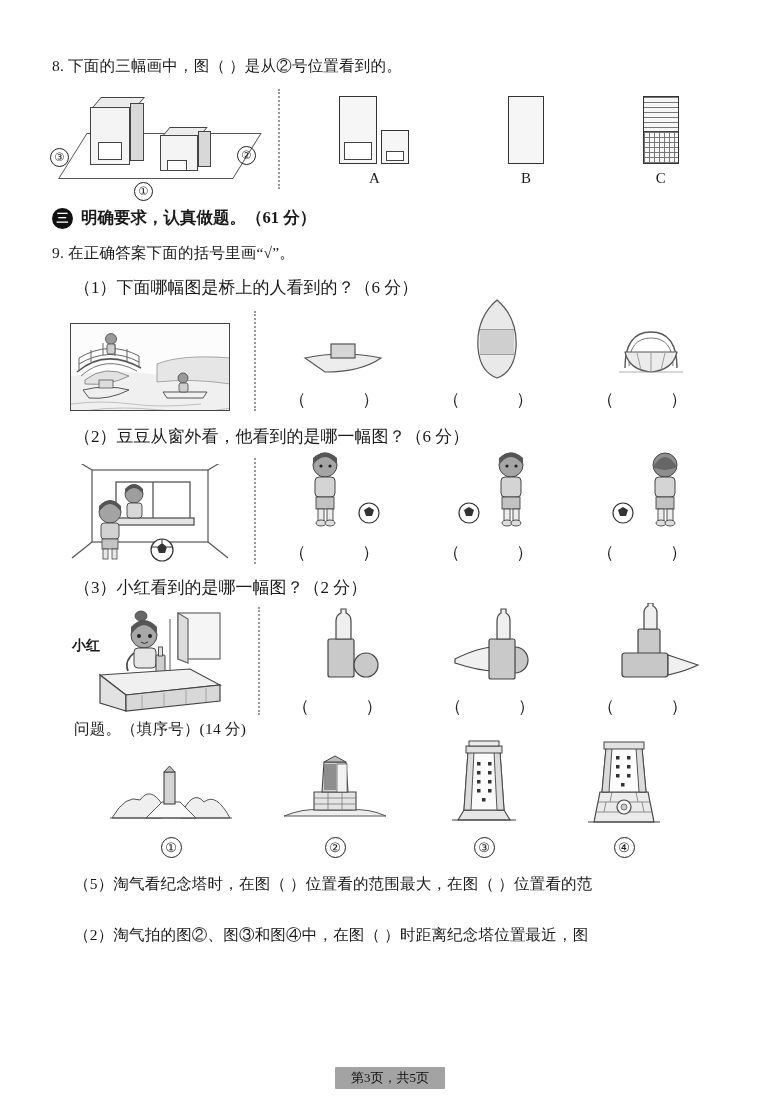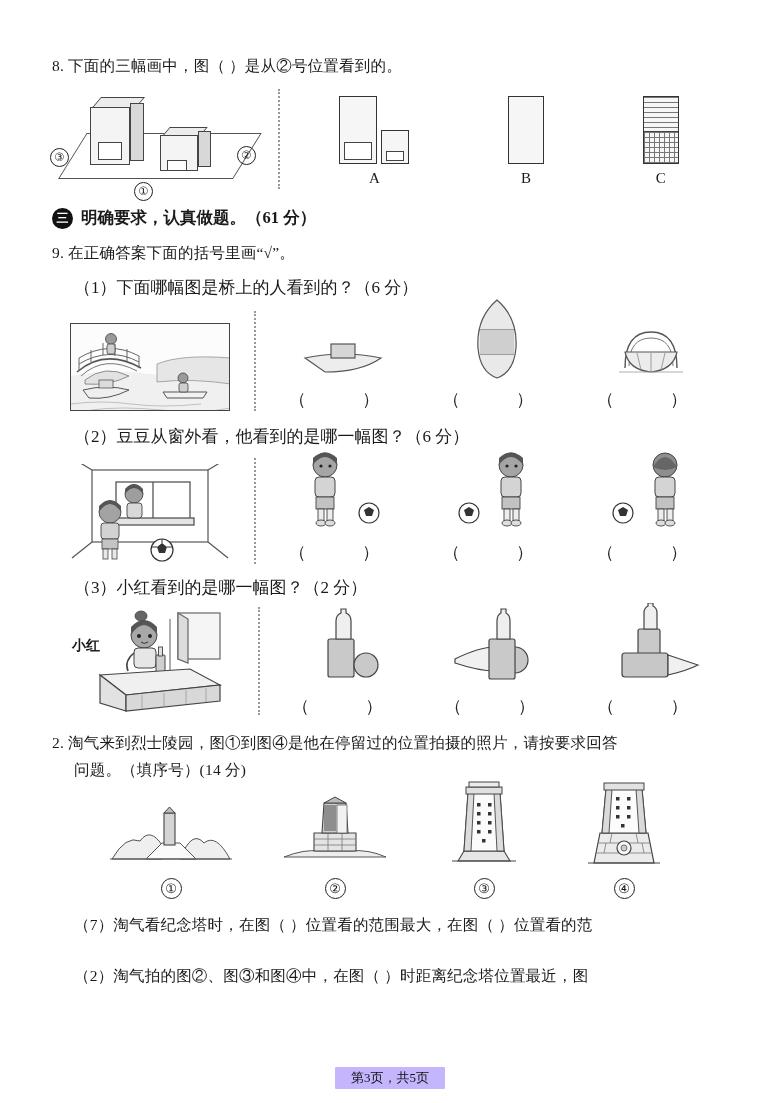--- a/index.html
+++ b/index.html
@@ -78,21 +78,21 @@
 
   
   svg { display: block; }
 
   
   .footer {
     position: absolute; left: 0; bottom: 14px; width: 100%;
     text-align: center; font-size: 13px; color: #111;
   }
   .footer .band {
-    display: inline-block; background: #c4b5fd; padding: 2px 16px; border-radius: 1px;
+    display: inline-block; background: #a3a3a3; padding: 2px 16px; border-radius: 1px;
   }
 </style>
 </head>
 <body>
 
 <div class="page">
 
   <div class="qline" style="padding-top:52px;">8. 下面的三幅画中，图（        ）是从②号位置看到的。</div>
 
   <div class="row" style="margin-top:10px; height:100px;">
@@ -418,21 +418,20 @@
           <path d="M48 26 L48 10 Q48 5 52 3 L52 0 L57 0 L57 3 Q61 5 61 10 L61 26 Z" fill="#efefef" stroke="#444" stroke-width="1.2"></path>
           <rect x="26" y="50" width="46" height="24" rx="3" fill="#c7c7c7" stroke="#444" stroke-width="1.2"></rect>
           <path d="M72 52 Q90 58 102 62 Q90 68 72 72 Z" fill="#f0f0f0" stroke="#444" stroke-width="1.2"></path>
         </svg>
         <div class="paren">（      ）</div>
       </div>
 
     </div>
   </div>
 
-  <div class="qline" style="margin-top:14px;">2. 淘气来到烈士陵园，图①到图④是他在停留过的位置拍摄的照片，请按要求回答</div>
   <div class="qline indent2">问题。（填序号）(14 分)</div>
 
   <div style="display:flex; justify-content:space-around; align-items:flex-end; margin-top:12px; height:104px; padding:0 34px;">
 
     <div class="opt">
       <svg width="122" height="76" viewBox="0 0 122 76">
         <path d="M2 64 Q16 40 30 46 Q40 32 52 50 L52 64 Z" fill="#efefef" stroke="#555" stroke-width="1"></path>
         <path d="M70 64 Q82 34 94 48 Q106 38 120 64 Z" fill="#efefef" stroke="#555" stroke-width="1"></path>
         <path d="M36 64 L52 48 L70 48 L86 64 Z" fill="#fafafa" stroke="#555" stroke-width="1"></path>
         <rect x="54" y="18" width="11" height="32" fill="#d5d5d5" stroke="#444" stroke-width="1.1"></rect>
@@ -511,20 +510,20 @@
             <rect x="49" y="36" width="3.5" height="3.5"></rect>
           <rect x="43" y="45" width="3.5" height="3.5"></rect>
         </g>
         <line x1="10" y1="84" x2="82" y2="84" stroke="#444" stroke-width="1.1"></line>
       </svg>
       <div class="cap"><span class="cnum">④</span></div>
     </div>
 
   </div>
 
-  <div class="qline indent2" style="margin-top:12px;">（7）淘气看纪念塔时，在图（            ）位置看的范围最大，在图（            ）位置看的范</div>
+  <div class="qline indent2" style="margin-top:12px;">（5）淘气看纪念塔时，在图（            ）位置看的范围最大，在图（            ）位置看的范</div>
   <div class="qline indent2" style="margin-top:24px;">（2）淘气拍的图②、图③和图④中，在图（            ）时距离纪念塔位置最近，图</div>
 
   <div class="footer">
     <span class="band">第3页，共5页</span>
   </div>
 
 </div>
 
 </body></html>

